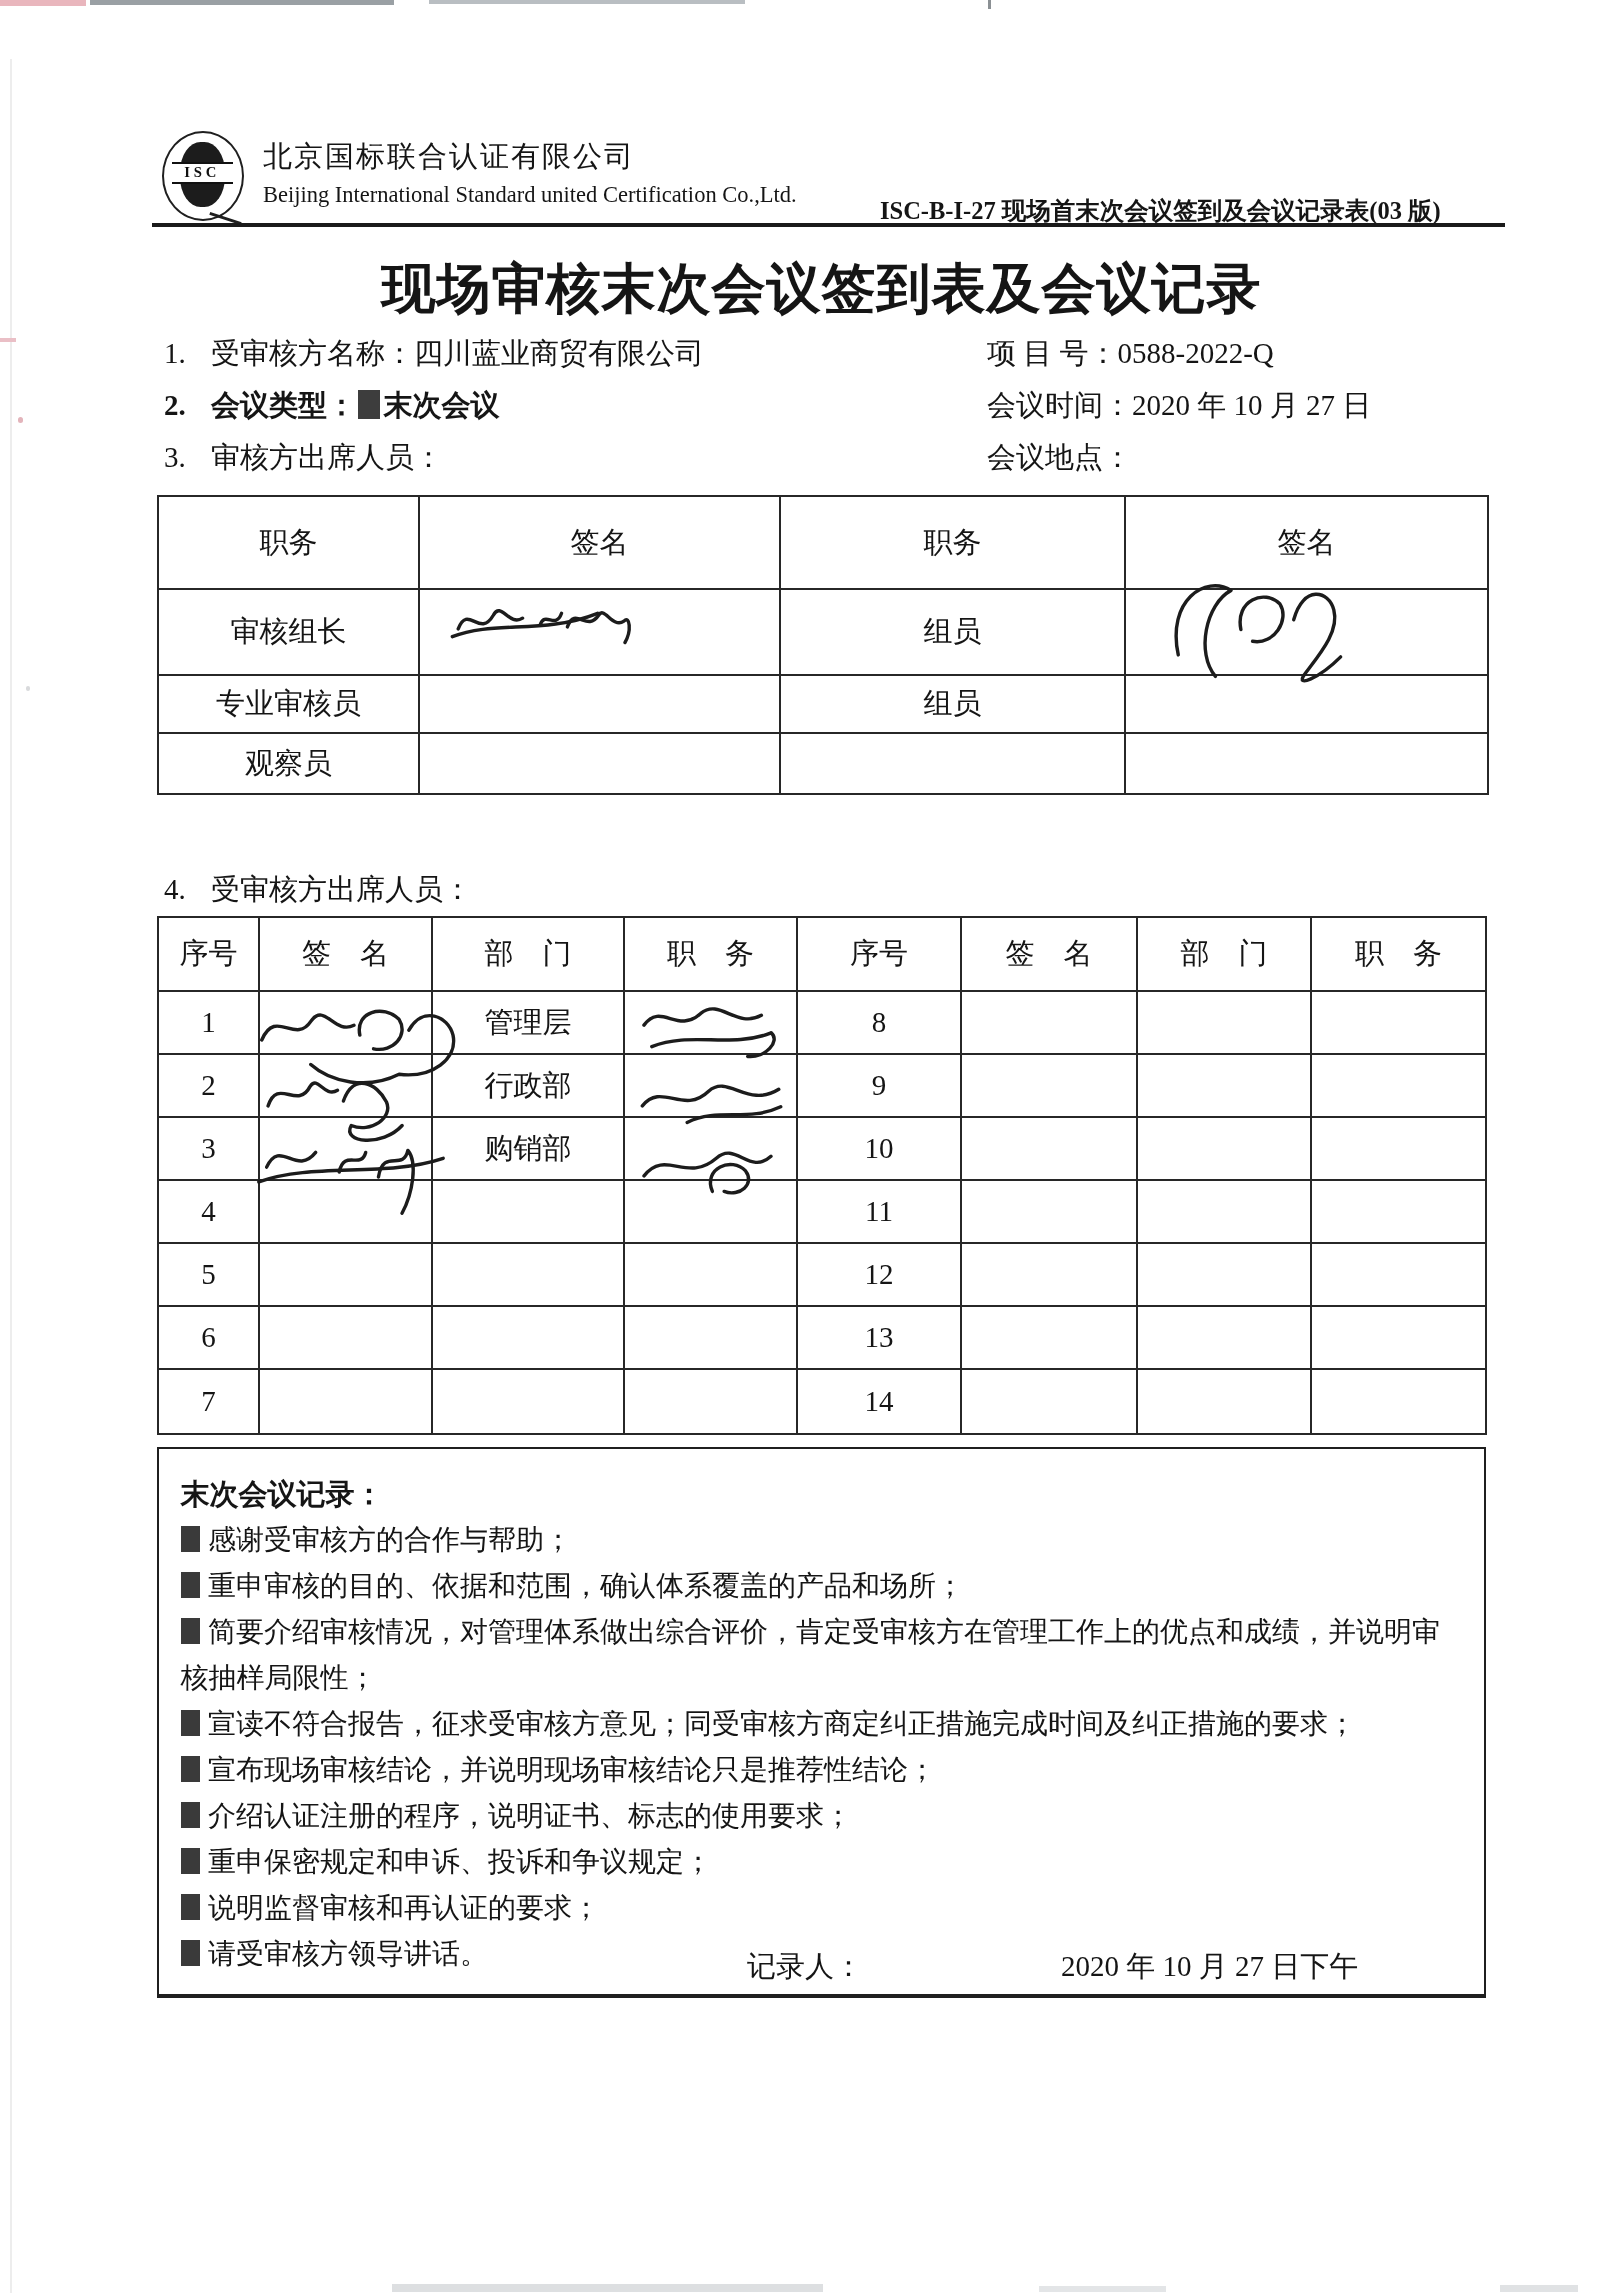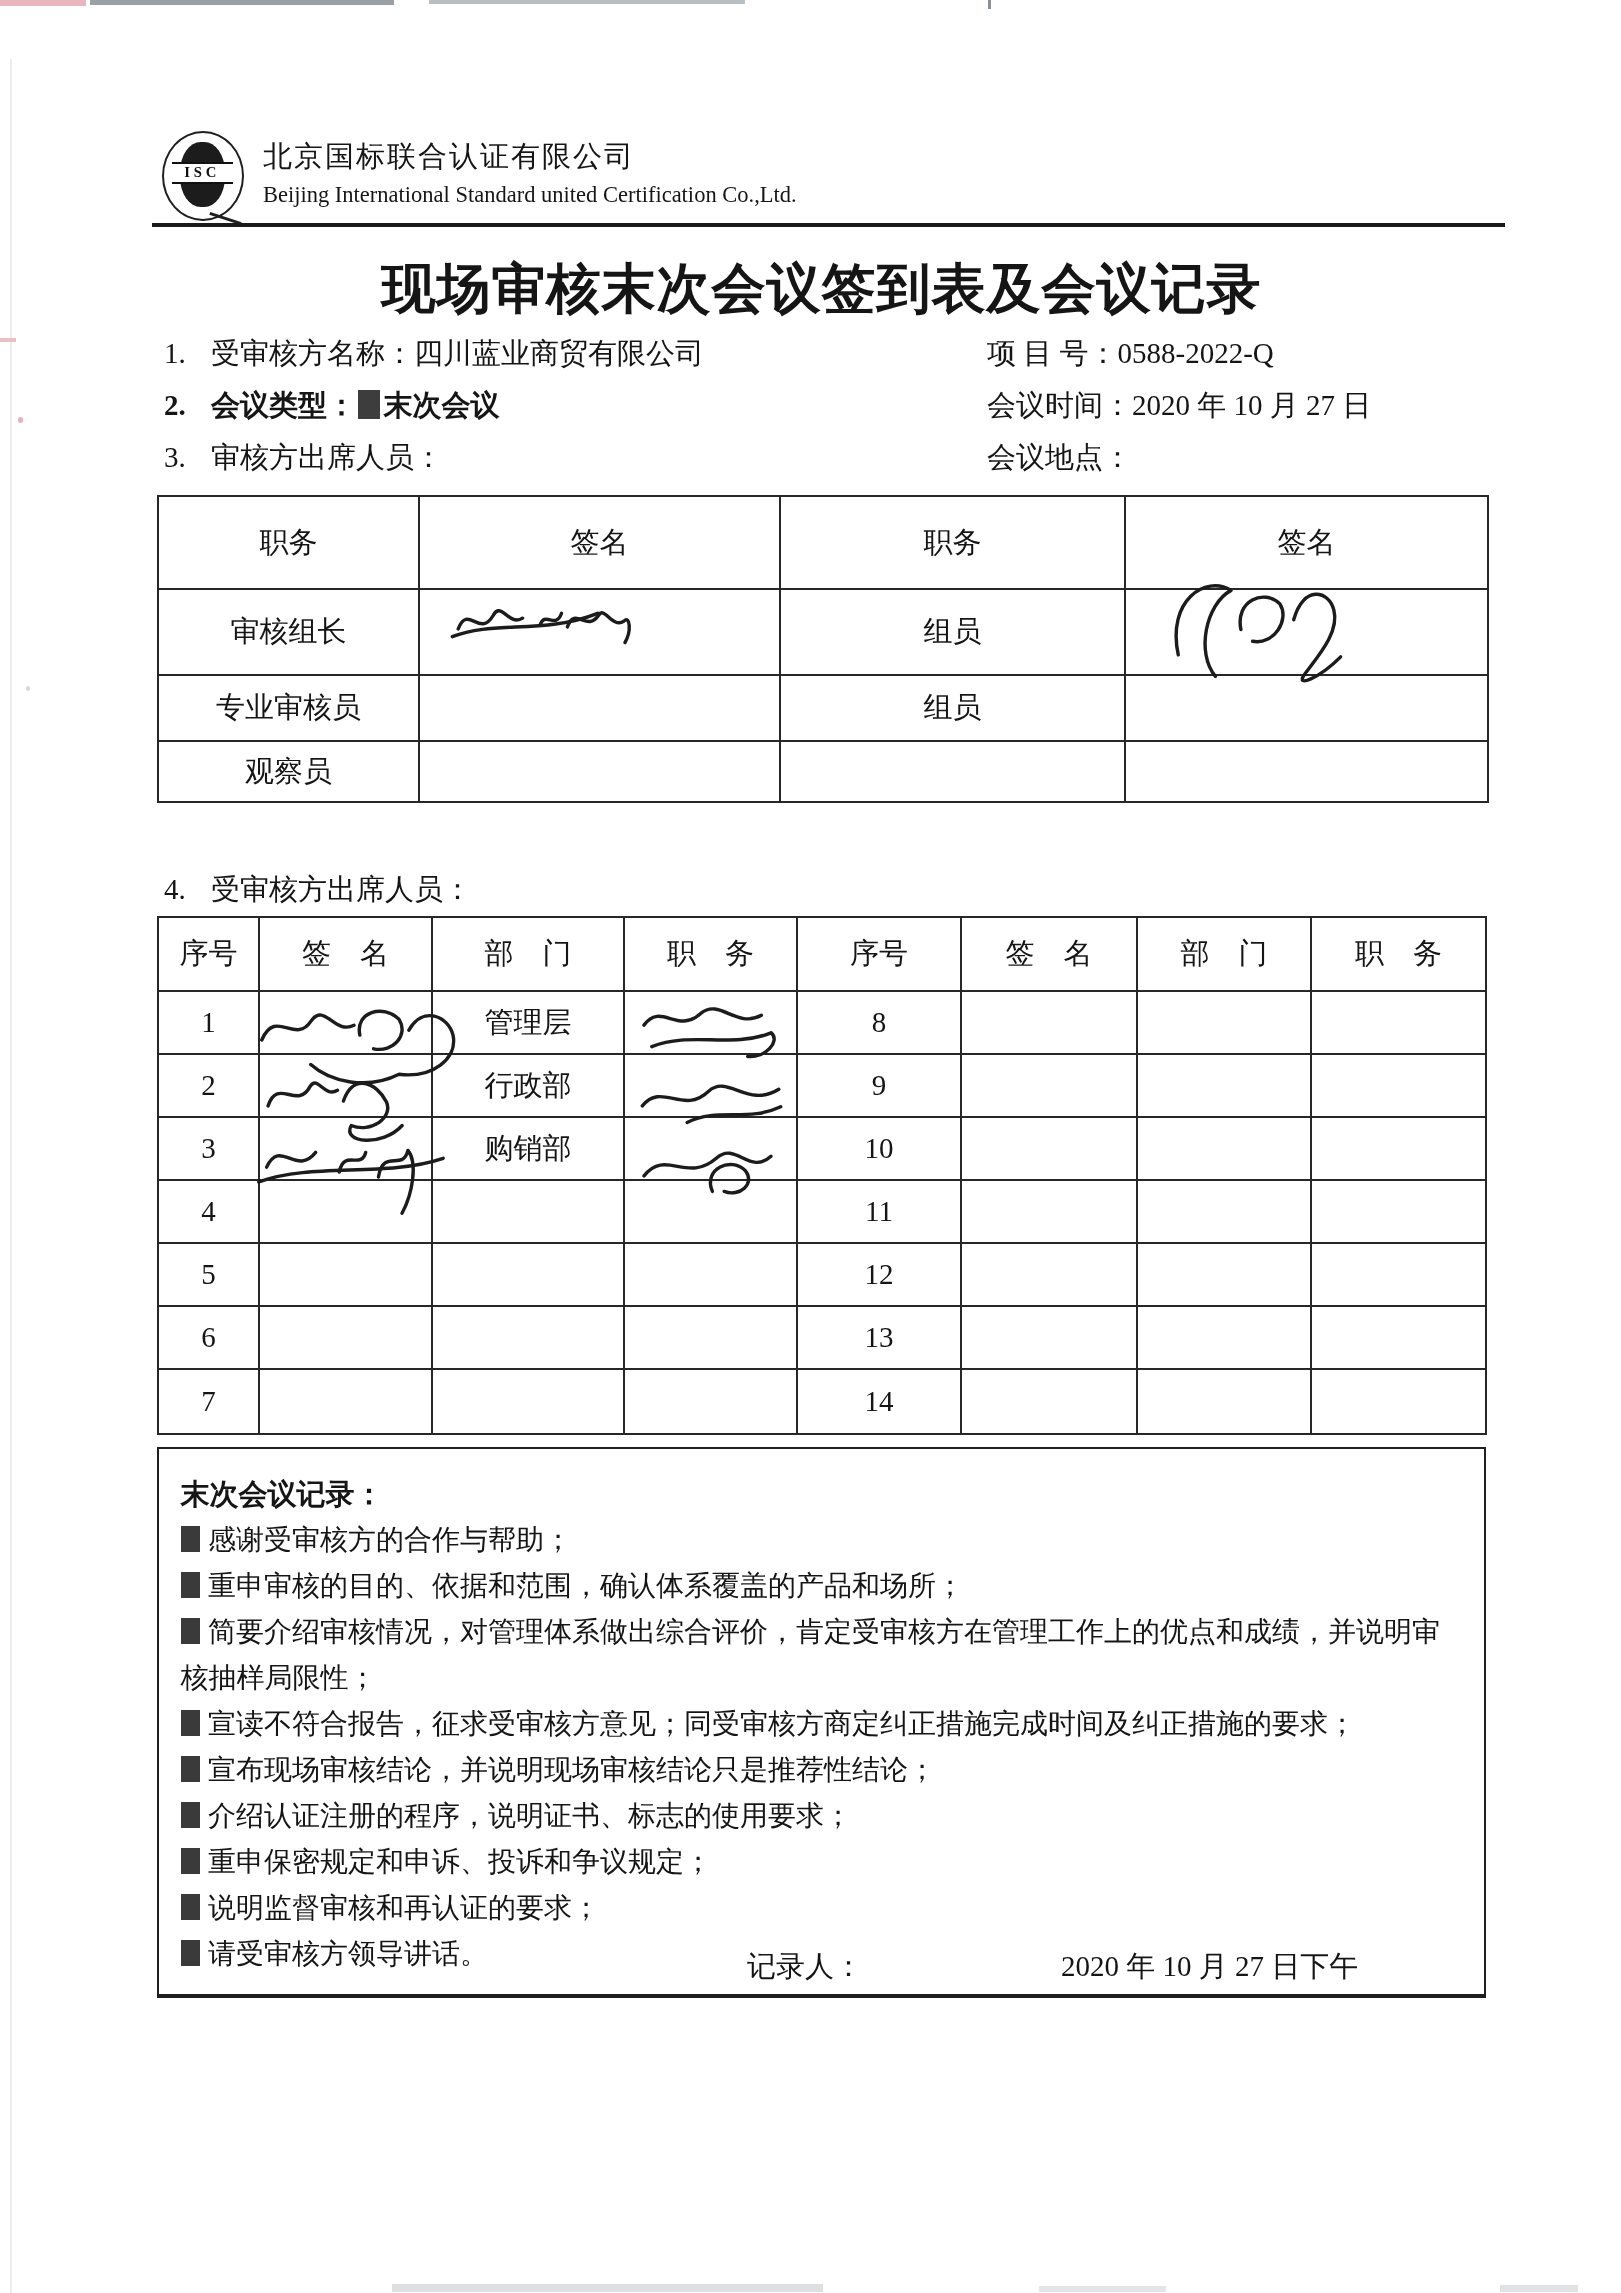--- a/index.html
+++ b/index.html
@@ -77,20 +77,21 @@
   <div class="art" style="left:1039px;top:2286px;width:127px;height:5.9px;background:#e3e5e7;"></div>
   <div class="art" style="left:1500px;top:2285px;width:78px;height:6.9px;background:#e0e2e4;"></div>
 
   <div class="logo">
     <div class="logo-inner"></div>
     <div class="logo-band">ISC</div>
     <div class="logo-tail"></div>
   </div>
   <div class="company-cn">北京国标联合认证有限公司</div>
   <div class="company-en">Beijing International Standard united Certification Co.,Ltd.</div>
+  <div class="form-code">ISC-B-I-27 现场首末次会议签到及会议记录表(03 版)</div>
   <div class="divider"></div>
 
   <div class="doc-title">现场审核末次会议签到表及会议记录</div>
 
   <div class="item" style="top:334px;">
     <span class="no">1.</span><span>受审核方名称：</span><span>四川蓝业商贸有限公司</span>
   </div>
   <div class="item-right" style="left:987px;top:334px;">
     <span>项 目 号：</span><span>0588-2022-Q</span>
   </div>
@@ -122,21 +123,21 @@
         <td>签名</td>
         <td>职务</td>
         <td>签名</td>
       </tr>
       <tr style="height:86px">
         <td>审核组长</td>
         <td></td>
         <td>组员</td>
         <td></td>
       </tr>
-      <tr style="height:66px">
+      <tr style="height:58px">
         <td>专业审核员</td>
         <td></td>
         <td>组员</td>
         <td></td>
       </tr>
       <tr style="height:61px">
         <td>观察员</td>
         <td></td>
         <td></td>
         <td></td>

